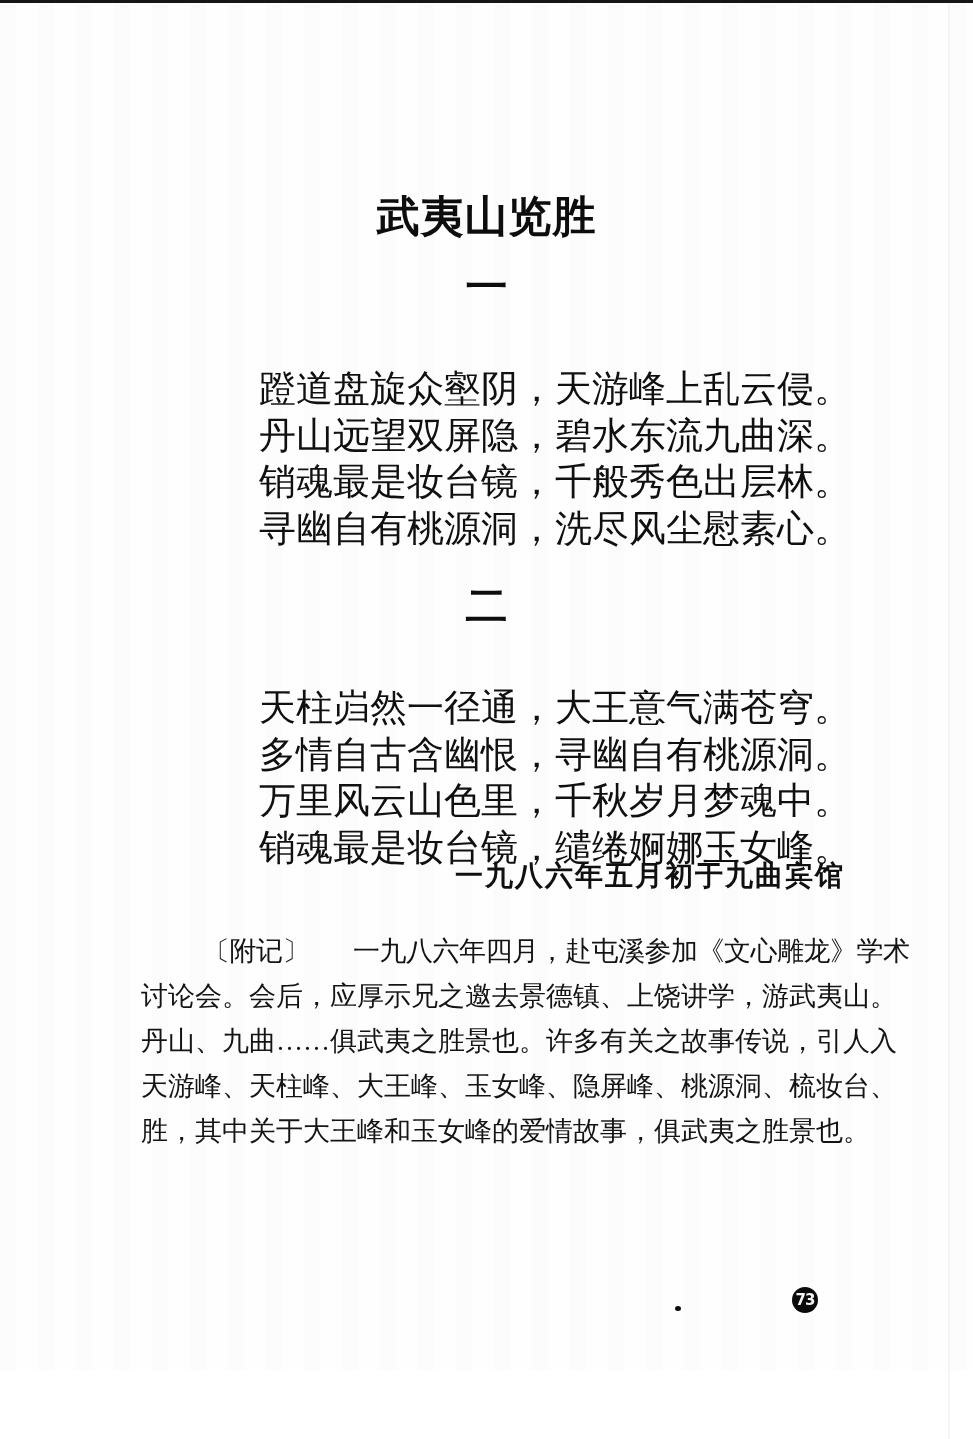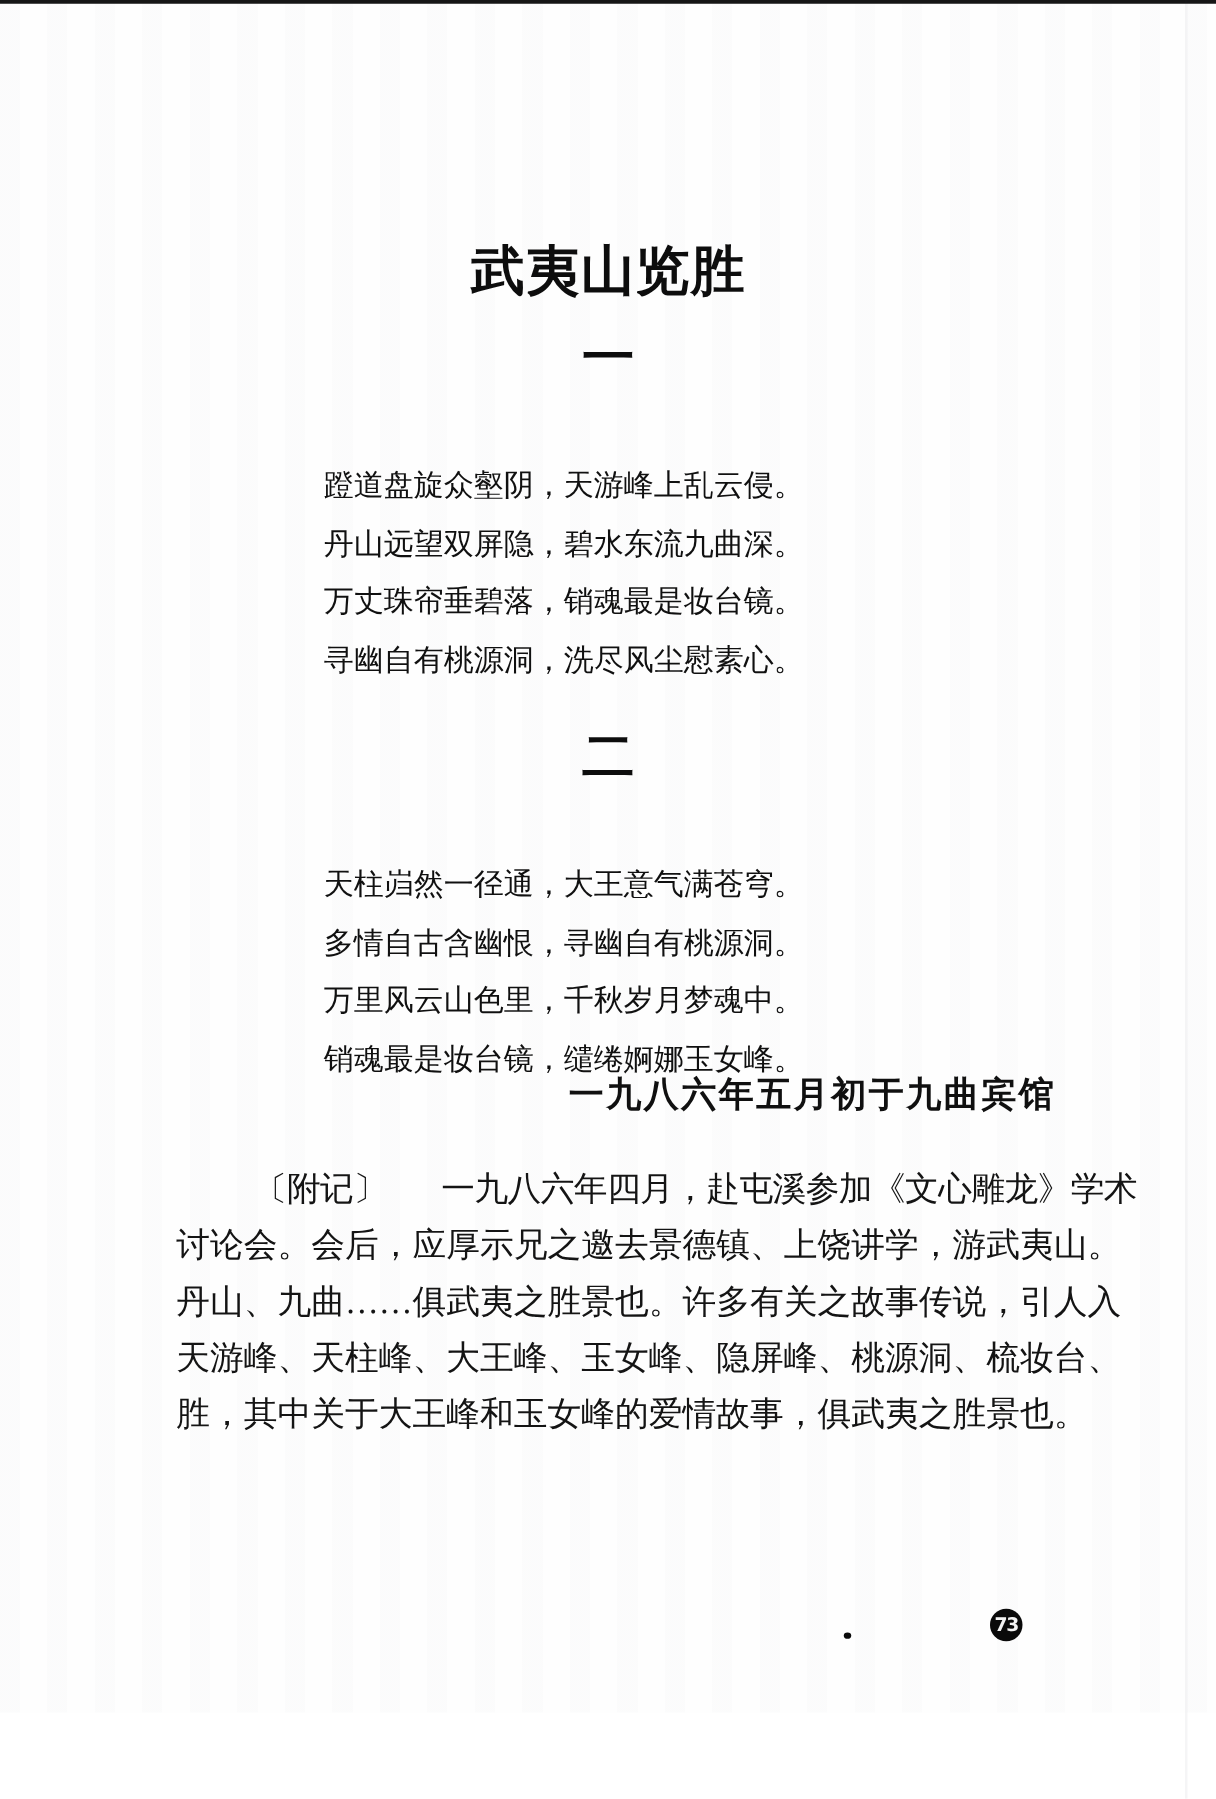--- a/index.html
+++ b/index.html
@@ -59,21 +59,21 @@
       font-weight: 700;
       line-height: 1;
       color: #0d0d0d;
     }
     .marker-one { top: 266px; }
     .marker-two { top: 585px; }
 
     .poem {
       position: absolute;
       left: 259px;
-      font-size: 24px;
+      font-size: 37px;
       line-height: 46.5px;
       color: #101010;
       white-space: nowrap;
     }
     .poem-one { top: 366px; }
     .poem-two { top: 685px; }
 
     .dateline {
       position: absolute;
       top: 857px;
@@ -134,21 +134,21 @@
   <div class="top-edge"></div>
   <div class="right-edge"></div>
 
   <h1 class="title">武夷山览胜</h1>
 
   <div class="marker marker-one">一</div>
 
   <div class="poem poem-one">
     <div class="poem-line">蹬道盘旋众壑阴，天游峰上乱云侵。</div>
     <div class="poem-line">丹山远望双屏隐，碧水东流九曲深。</div>
-    <div class="poem-line">万丈珠帘垂碧落，销魂最是妆台镜。</div>
+    <div class="poem-line">销魂最是妆台镜，千般秀色出层林。</div>
     <div class="poem-line">寻幽自有桃源洞，洗尽风尘慰素心。</div>
   </div>
 
   <div class="marker marker-two">二</div>
 
   <div class="poem poem-two">
     <div class="poem-line">天柱岿然一径通，大王意气满苍穹。</div>
     <div class="poem-line">多情自古含幽恨，寻幽自有桃源洞。</div>
     <div class="poem-line">万里风云山色里，千秋岁月梦魂中。</div>
     <div class="poem-line">销魂最是妆台镜，缱绻婀娜玉女峰。</div>

